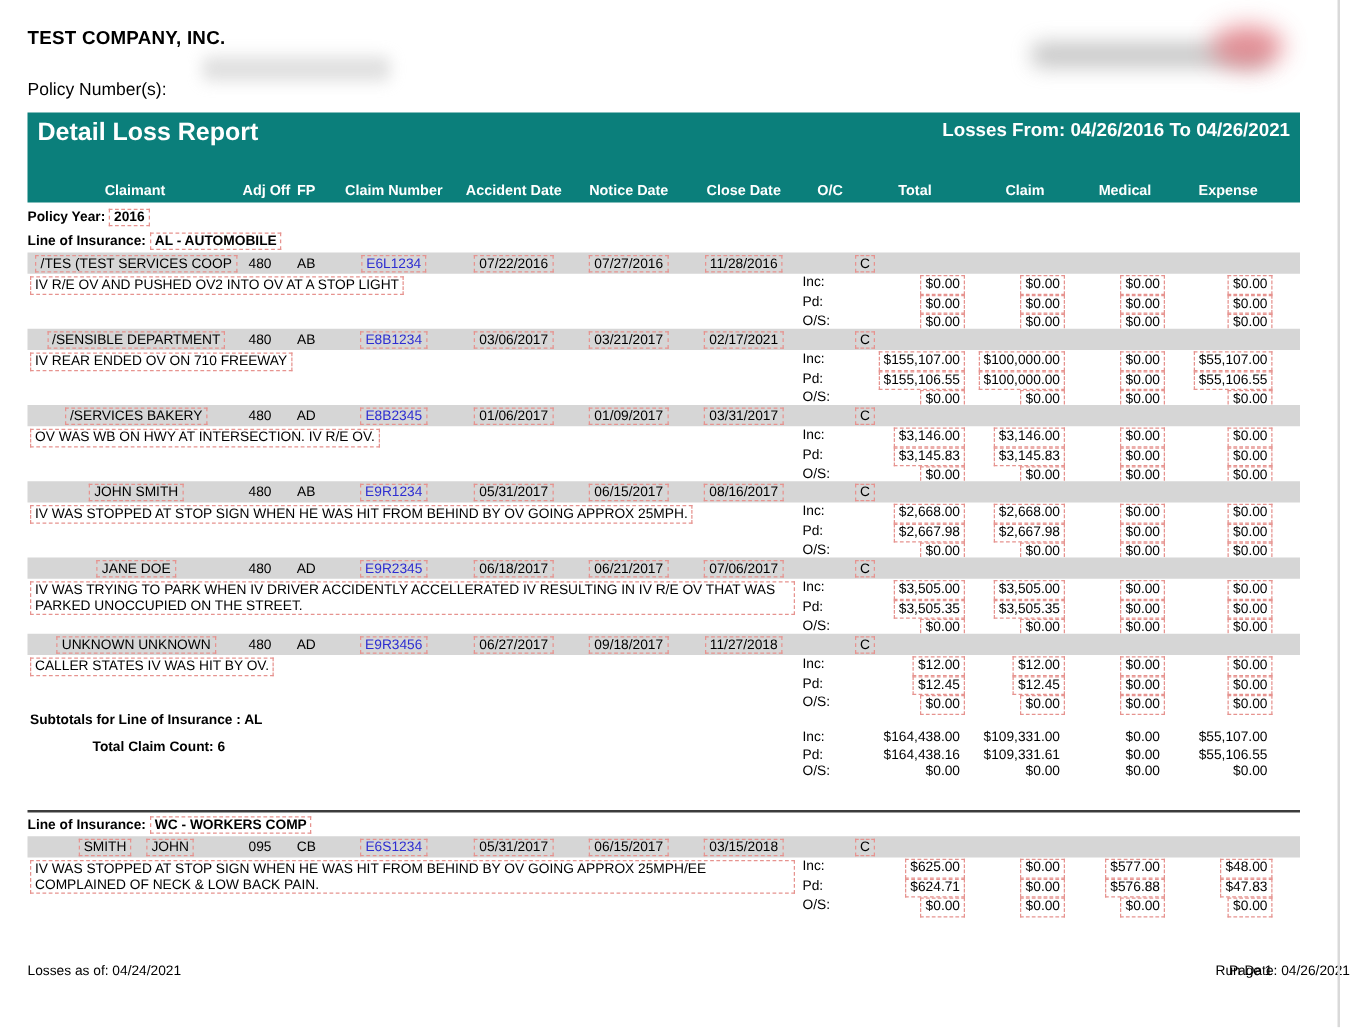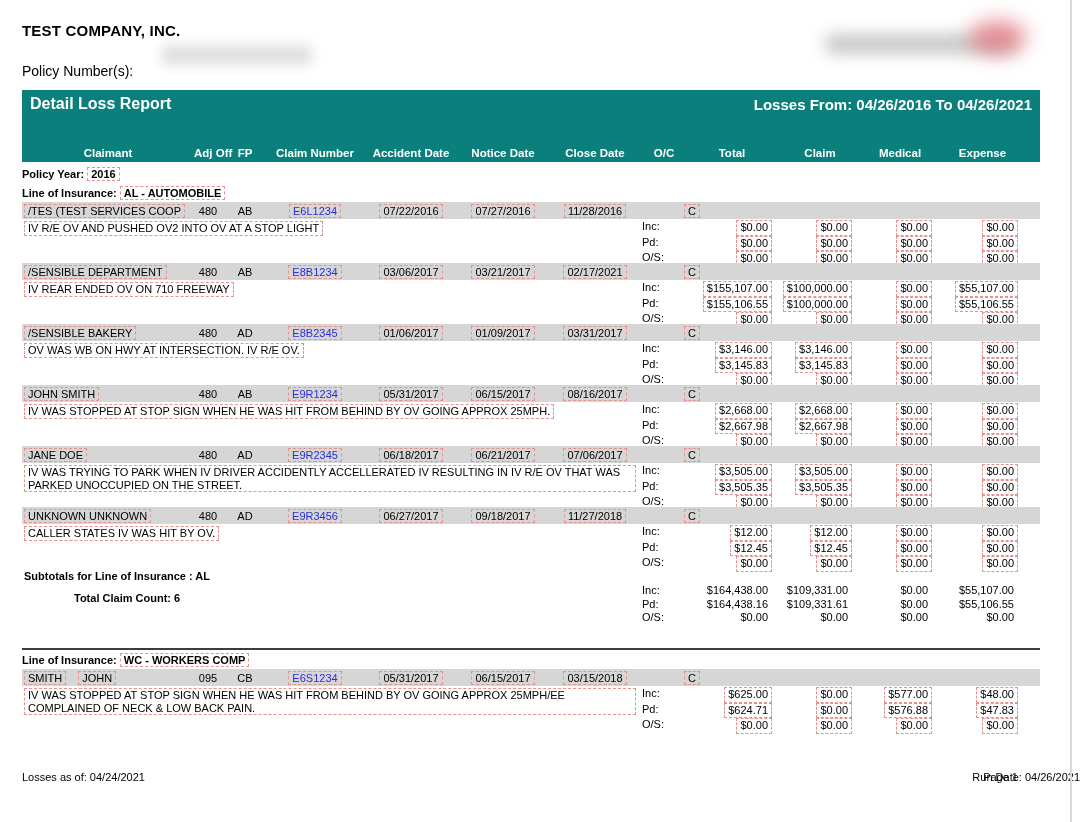--- a/index.html
+++ b/index.html
@@ -12,40 +12,40 @@
   .tophead { position:relative; height:90px; }
   .company { position:absolute; left:22px; top:22px; font-size:15px; font-weight:700; letter-spacing:.2px; }
   .policyline { position:absolute; left:22px; top:63px; font-size:14px; }
   .policy-blur { position:absolute; left:162px; top:45px; width:150px; height:20px; background:#c7c7c7; filter:blur(6px); border-radius:4px; opacity:.55; }
   .logo-blur { position:absolute; left:810px; top:16px; width:235px; height:52px; }
   .logo-blur .gray { position:absolute; left:15px; top:18px; width:190px; height:20px; background:#9a9a9a; filter:blur(8px); opacity:.55; border-radius:8px; }
   .logo-blur .red { position:absolute; right:18px; top:4px; width:58px; height:34px; background:#e4757e; filter:blur(10px); opacity:.75; border-radius:50%; }
 
   
   .tealbar { position:relative; margin-left:22px; width:1018px; height:72px; background:#0b7f7b; color:#fff; }
-  .rpt-title { position:absolute; left:8px; top:5px; font-size:16px; font-weight:700; }
+  .rpt-title { position:absolute; left:8px; top:5px; font-size:20px; font-weight:700; }
   .rpt-range { position:absolute; right:8px; top:6px; font-size:15px; font-weight:700;padding-left:21px; }
   .colheads { position:absolute; left:0; bottom:3px; width:100%; display:grid;
       grid-template-columns:172px 28px 46px 94px 98px 86px 98px 40px 96px 80px 80px 85px 1fr;
       font-size:11.5px; font-weight:700; }
   .colheads span { text-align:center; white-space:nowrap; }
 
   .content { margin-left:22px; width:1018px; font-size:11px; }
 
   .pyline { margin-top:5px; height:16px; font-weight:700; white-space:nowrap; }
   .loi { margin-top:3px; height:16px; font-weight:700; white-space:nowrap; }
 
   .dash { display:inline-block; border:1px dashed #e6938f; padding:0 3px; }
 
   
   .claim { position:relative; }
   .band { display:grid; grid-template-columns:172px 28px 46px 94px 98px 86px 98px 1fr;
       background:#d6d6d6; height:17px; align-items:center; white-space:nowrap; }
   .band .c { text-align:center; }
-  .band .claimant-cell { padding-left:2px; text-align:left; }
+  .band .claimant-cell { padding-left:2px; text-align:center; }
   .claimant-cell .dash + .dash { margin-left:12px; }
   .link { color:#2d2dd1; }
   .oc-area { text-align:left; }
   .oc-area .dash { margin-left:40px; }
   .claim-body { position:relative; min-height:44px; }
   .desc { position:absolute; left:2px; top:2px; max-width:612px; line-height:12.5px; }
   .money { position:absolute; right:22px; top:1px; display:grid;
       grid-template-columns:30px 100px 80px 80px 86px; line-height:13.6px; }
   .money .ml { text-align:left; }
   .money .mc { text-align:right; }
@@ -166,21 +166,21 @@
               <span class="ml">O/S:</span>
               <span class="mc"><span class="dash">$0.00</span></span>
               <span class="mc"><span class="dash">$0.00</span></span>
               <span class="mc"><span class="dash">$0.00</span></span>
               <span class="mc"><span class="dash">$0.00</span></span>
             </div>
           </div>
         </div>
         <div class="claim">
           <div class="band">
-            <span class="claimant-cell"><span class="dash">/SENSIBLE BAKERY</span></span>
+            <span class="claimant-cell"><span class="dash">/SERVICES BAKERY</span></span>
             <span class="c">480</span>
             <span class="c">AD</span>
             <span class="c"><a class="dash link">E8B2345</a></span>
             <span class="c"><span class="dash">01/06/2017</span></span>
             <span class="c"><span class="dash">01/09/2017</span></span>
             <span class="c"><span class="dash">03/31/2017</span></span>
             <span class="oc-area"><span class="dash">C</span></span>
           </div>
           <div class="claim-body">
             <div class="desc dash">OV WAS WB ON HWY AT INTERSECTION. IV R/E OV.</div>

